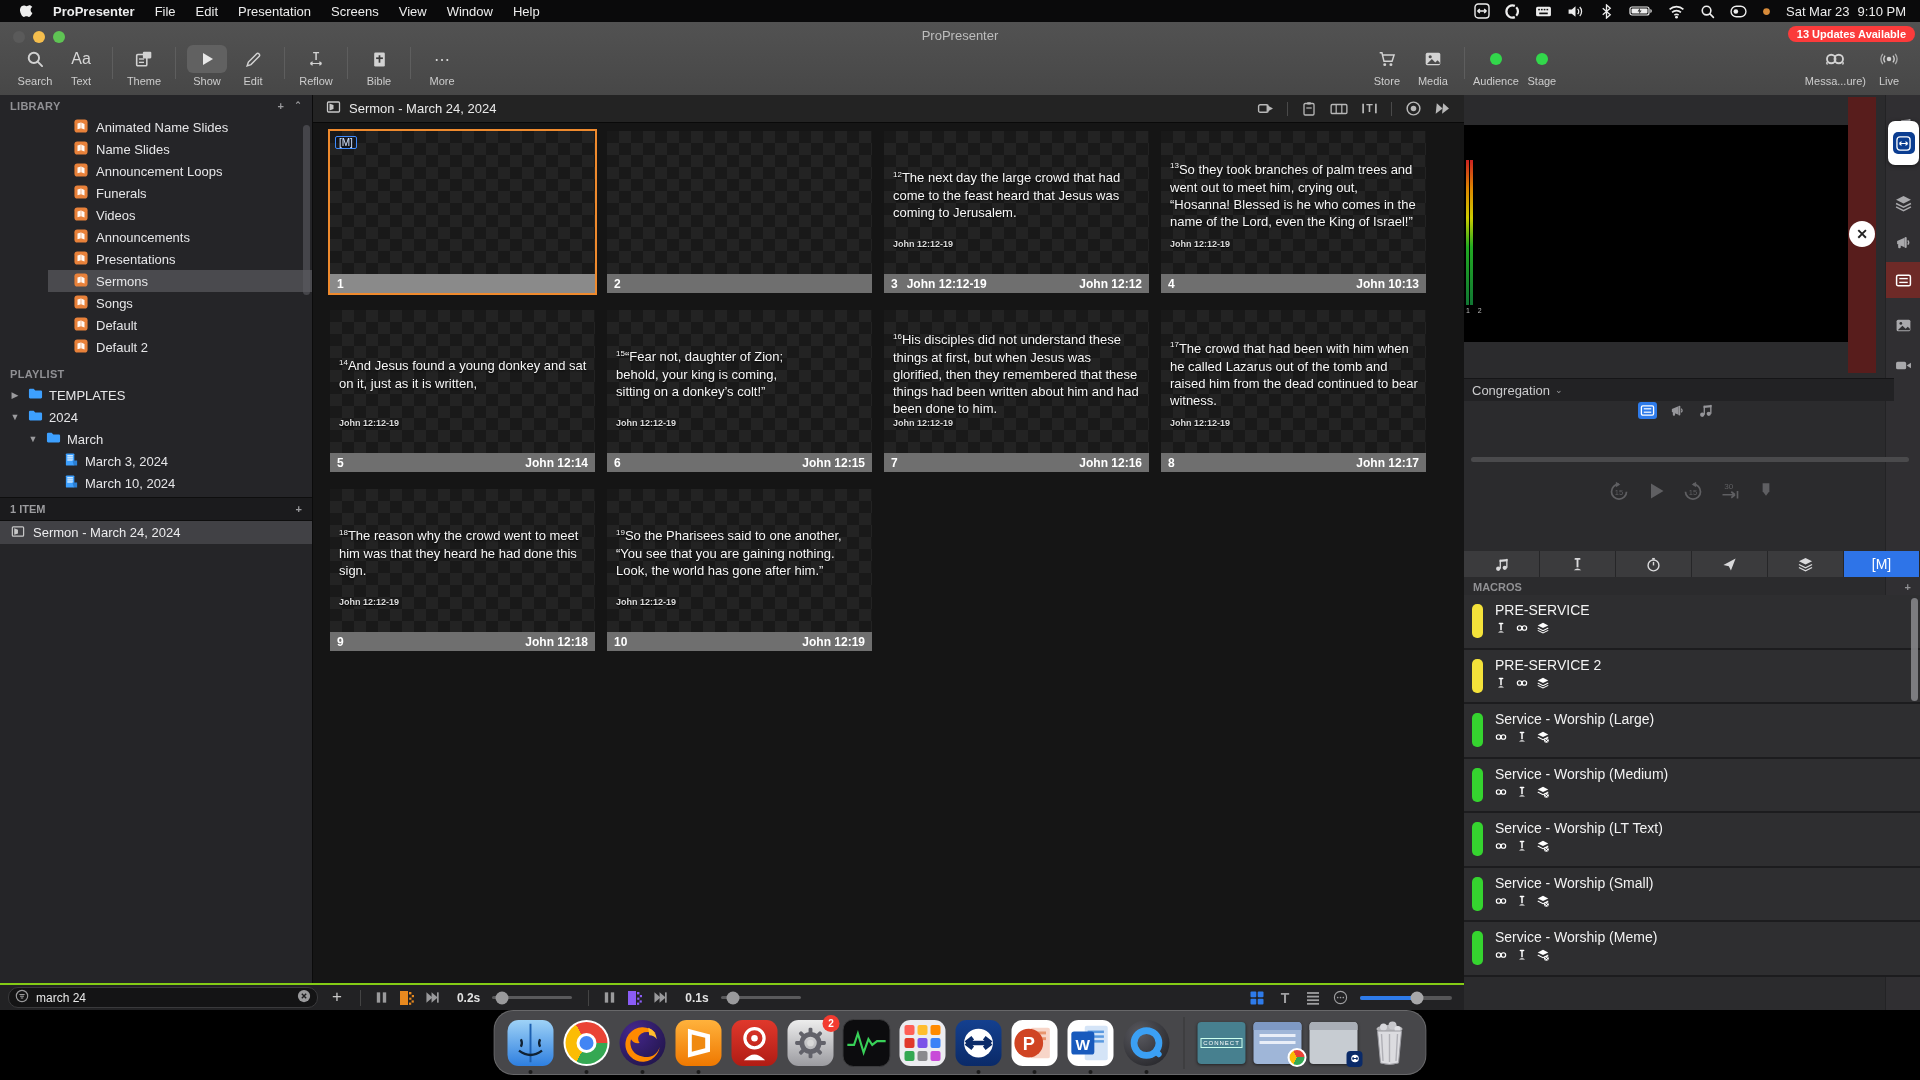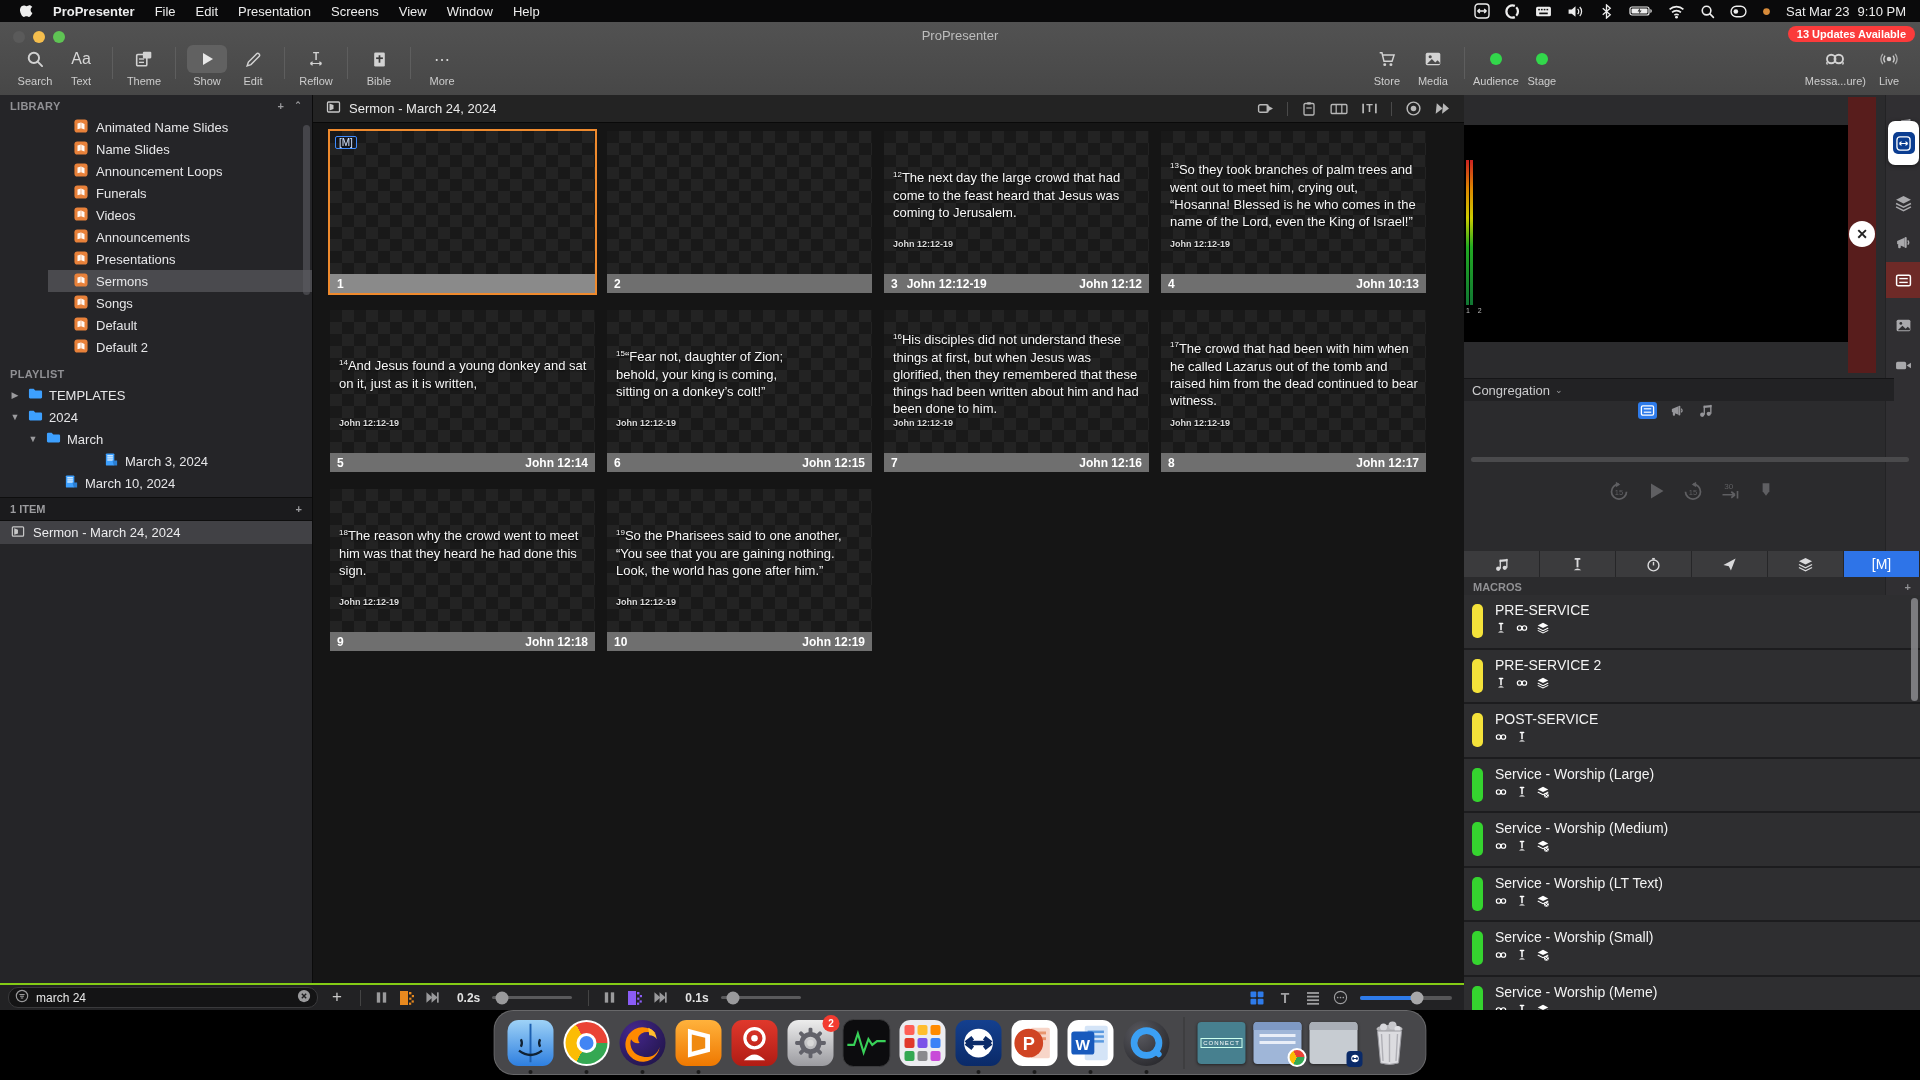--- a/index.html
+++ b/index.html
@@ -493,21 +493,21 @@
               </svg></span>
             <span>2024</span>
           </div>
           <div class="pl-row" style="padding-left:26px;">
             <span class="chev">▼</span>
             <span><svg width="15" height="15" viewBox="0 0 16 16" xmlns="http://www.w3.org/2000/svg">
                 <path d="M1 4.2 Q1 3 2.2 3 H6 L7.8 4.8 H13.8 Q15 4.8 15 6 V12 Q15 13.2 13.8 13.2 H2.2 Q1 13.2 1 12 Z" fill="#3da0ff"></path>
               </svg></span>
             <span>March</span>
           </div>
-          <div class="pl-row" style="padding-left:44px;margin-left:40px;">
+          <div class="pl-row" style="padding-left:44px;">
             <span class="chev"></span>
             <span><svg width="15" height="15" viewBox="0 0 16 16" xmlns="http://www.w3.org/2000/svg">
                 <rect x="2" y="1.5" width="9" height="13" rx="1" fill="#3da0ff"></rect>
                 <rect x="3.5" y="3.5" width="6" height="1.2" fill="#fff"></rect>
                 <rect x="3.5" y="5.7" width="6" height="1.2" fill="#fff"></rect>
                 <rect x="3.5" y="7.9" width="6" height="1.2" fill="#fff"></rect>
                 <path d="M9 9 h5 v5.5 h-3.5 z" fill="#2b7fd4"></path>
               </svg></span>
             <span>March 3, 2024</span>
           </div>
@@ -900,39 +900,20 @@
                 <svg width="12" height="12" viewBox="0 0 16 16" xmlns="http://www.w3.org/2000/svg">
                   <circle cx="4.8" cy="8" r="3" fill="none" stroke="currentColor" stroke-width="1.6"></circle>
                   <circle cx="11.2" cy="8" r="3" fill="none" stroke="currentColor" stroke-width="1.6"></circle>
                 </svg>
               </span>
               <span style="display:flex;">
                 <svg width="12" height="12" viewBox="0 0 16 16" xmlns="http://www.w3.org/2000/svg">
                   <polygon points="8,1 15,4.5 8,8 1,4.5" fill="currentColor"></polygon>
                   <path d="M1 8 L8 11.5 L15 8" fill="none" stroke="currentColor" stroke-width="1.4"></path>
                   <path d="M1 11.2 L8 14.7 L15 11.2" fill="none" stroke="currentColor" stroke-width="1.4"></path>
-                </svg>
-              </span>
-            </div>
-          </div>
-          <div class="macro">
-            <div class="mpill" style="background:#f4e23a;"></div>
-            <div class="mname">POST-SERVICE</div>
-            <div class="micons">
-              <span style="display:flex;">
-                <svg width="12" height="12" viewBox="0 0 16 16" xmlns="http://www.w3.org/2000/svg">
-                  <circle cx="4.8" cy="8" r="3" fill="none" stroke="currentColor" stroke-width="1.6"></circle>
-                  <circle cx="11.2" cy="8" r="3" fill="none" stroke="currentColor" stroke-width="1.6"></circle>
-                </svg>
-              </span>
-              <span style="display:flex;">
-                <svg width="12" height="12" viewBox="0 0 16 16" xmlns="http://www.w3.org/2000/svg">
-                  <rect x="7" y="2" width="2" height="9" fill="currentColor"></rect>
-                  <rect x="4.8" y="1" width="6.4" height="2" rx="1" fill="currentColor"></rect>
-                  <path d="M4 14 Q8 10.5 12 14 Z" fill="currentColor"></path>
                 </svg>
               </span>
             </div>
           </div>
           <div class="macro">
             <div class="mpill" style="background:#35d42f;"></div>
             <div class="mname">Service - Worship (Large)</div>
             <div class="micons">
               <span style="display:flex;">
                 <svg width="12" height="12" viewBox="0 0 16 16" xmlns="http://www.w3.org/2000/svg">

